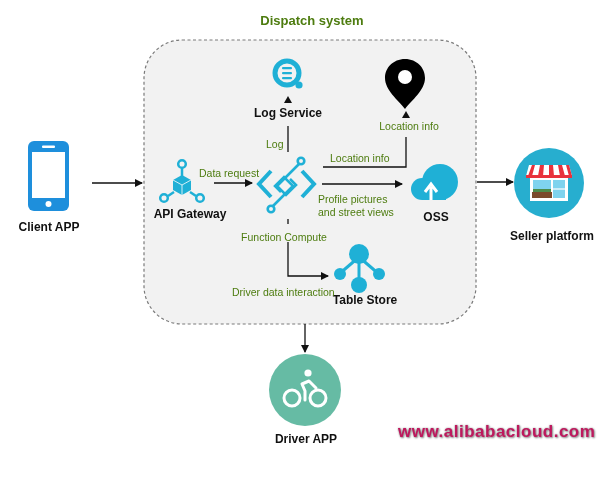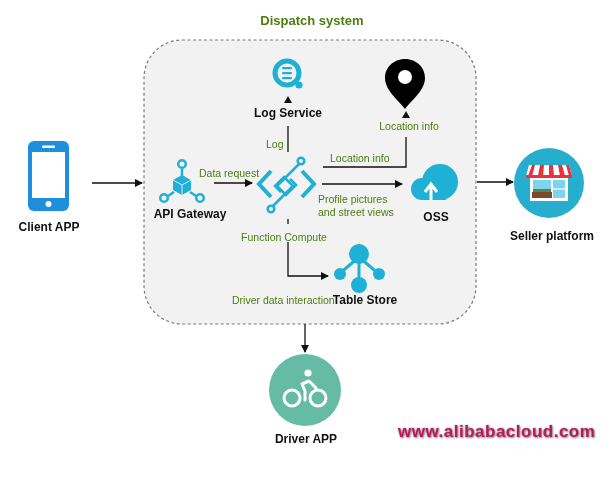--- a/index.html
+++ b/index.html
@@ -137,15 +137,15 @@
 <div class="lbl bold center" style="left:365px; top:294px;">Table Store</div>
 <div class="lbl bold center" style="left:552px; top:230px;">Seller platform</div>
 <div class="lbl bold center" style="left:306px; top:433px;text-align:right;">Driver APP</div>
 <div class="lbl center" style="left:284px; top:231px;">Function Compute</div>
 
 <div class="lbl" style="left:199px; top:167px;">Data request</div>
 <div class="lbl" style="left:266px; top:138px;">Log</div>
 <div class="lbl" style="left:330px; top:152px;">Location info</div>
 <div class="lbl" style="left:318px; top:193px;">Profile pictures</div>
 <div class="lbl" style="left:318px; top:206px;">and street views</div>
-<div class="lbl" style="left:232px; top:294px;">Driver data interaction</div>
+<div class="lbl" style="left:232px; top:286px;">Driver data interaction</div>
 
 <div class="watermark">www.alibabacloud.com</div>
 
 </body></html>

